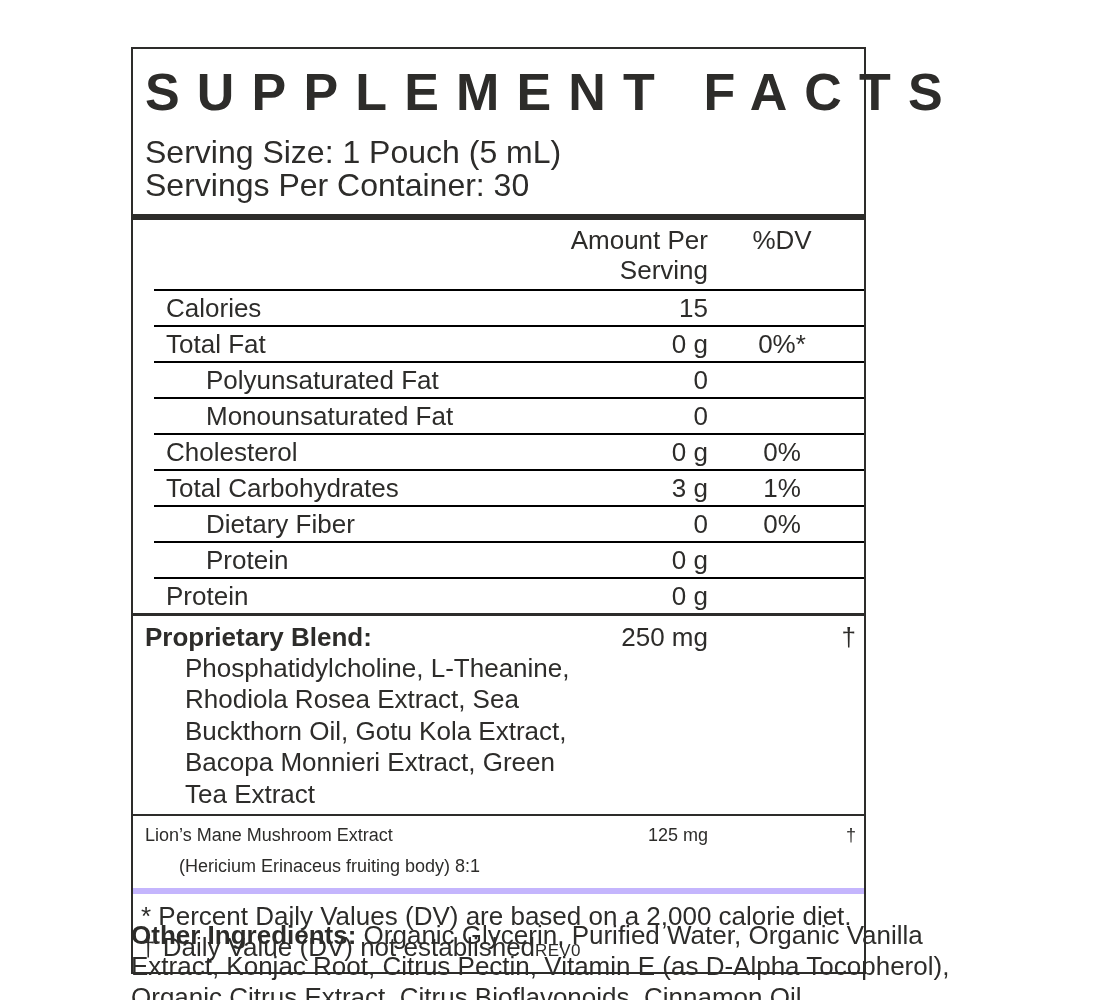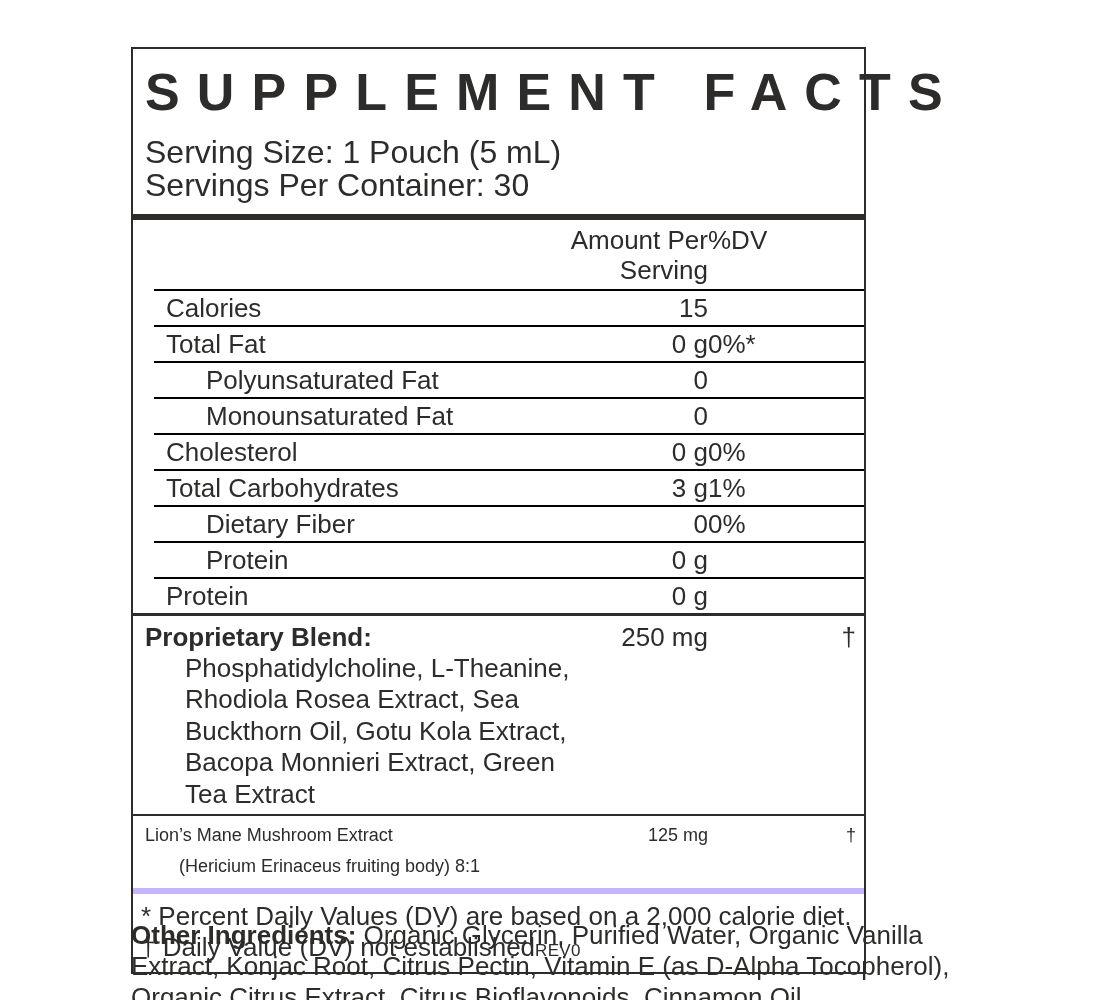--- a/index.html
+++ b/index.html
@@ -30,21 +30,21 @@
   .facts-table { border-top:6px solid #2d2c2a; }
   .frow {
     display:grid;
     grid-template-columns:1fr 180px 148px;
     padding:2px 8px 2px 12px;
     font-size:26px; line-height:30px;
     align-items:baseline;
   }
   .facts-table .frow + .frow { border-top:2px solid #000000;margin-left:21px; }
   .frow .cell-amt { text-align:right; }
-  .frow .cell-dv  { text-align:left; }
+  .frow .cell-dv  { text-align:center; }
   .frow.head { padding-top:5px; padding-bottom:4px; }
   .frow.indent .cell-name { padding-left:40px; }
 
   .blend-section { border-top:3px solid #2d2c2a; padding:5px 8px 4px 12px; font-size:26px; }
   .blend-head {
     display:grid; grid-template-columns:1fr 180px 148px;
     line-height:32px; align-items:baseline;
   }
   .blend-head .cell-name { font-weight:bold; }
   .blend-head .cell-amt, .blend-head .cell-dv { text-align:right; }

